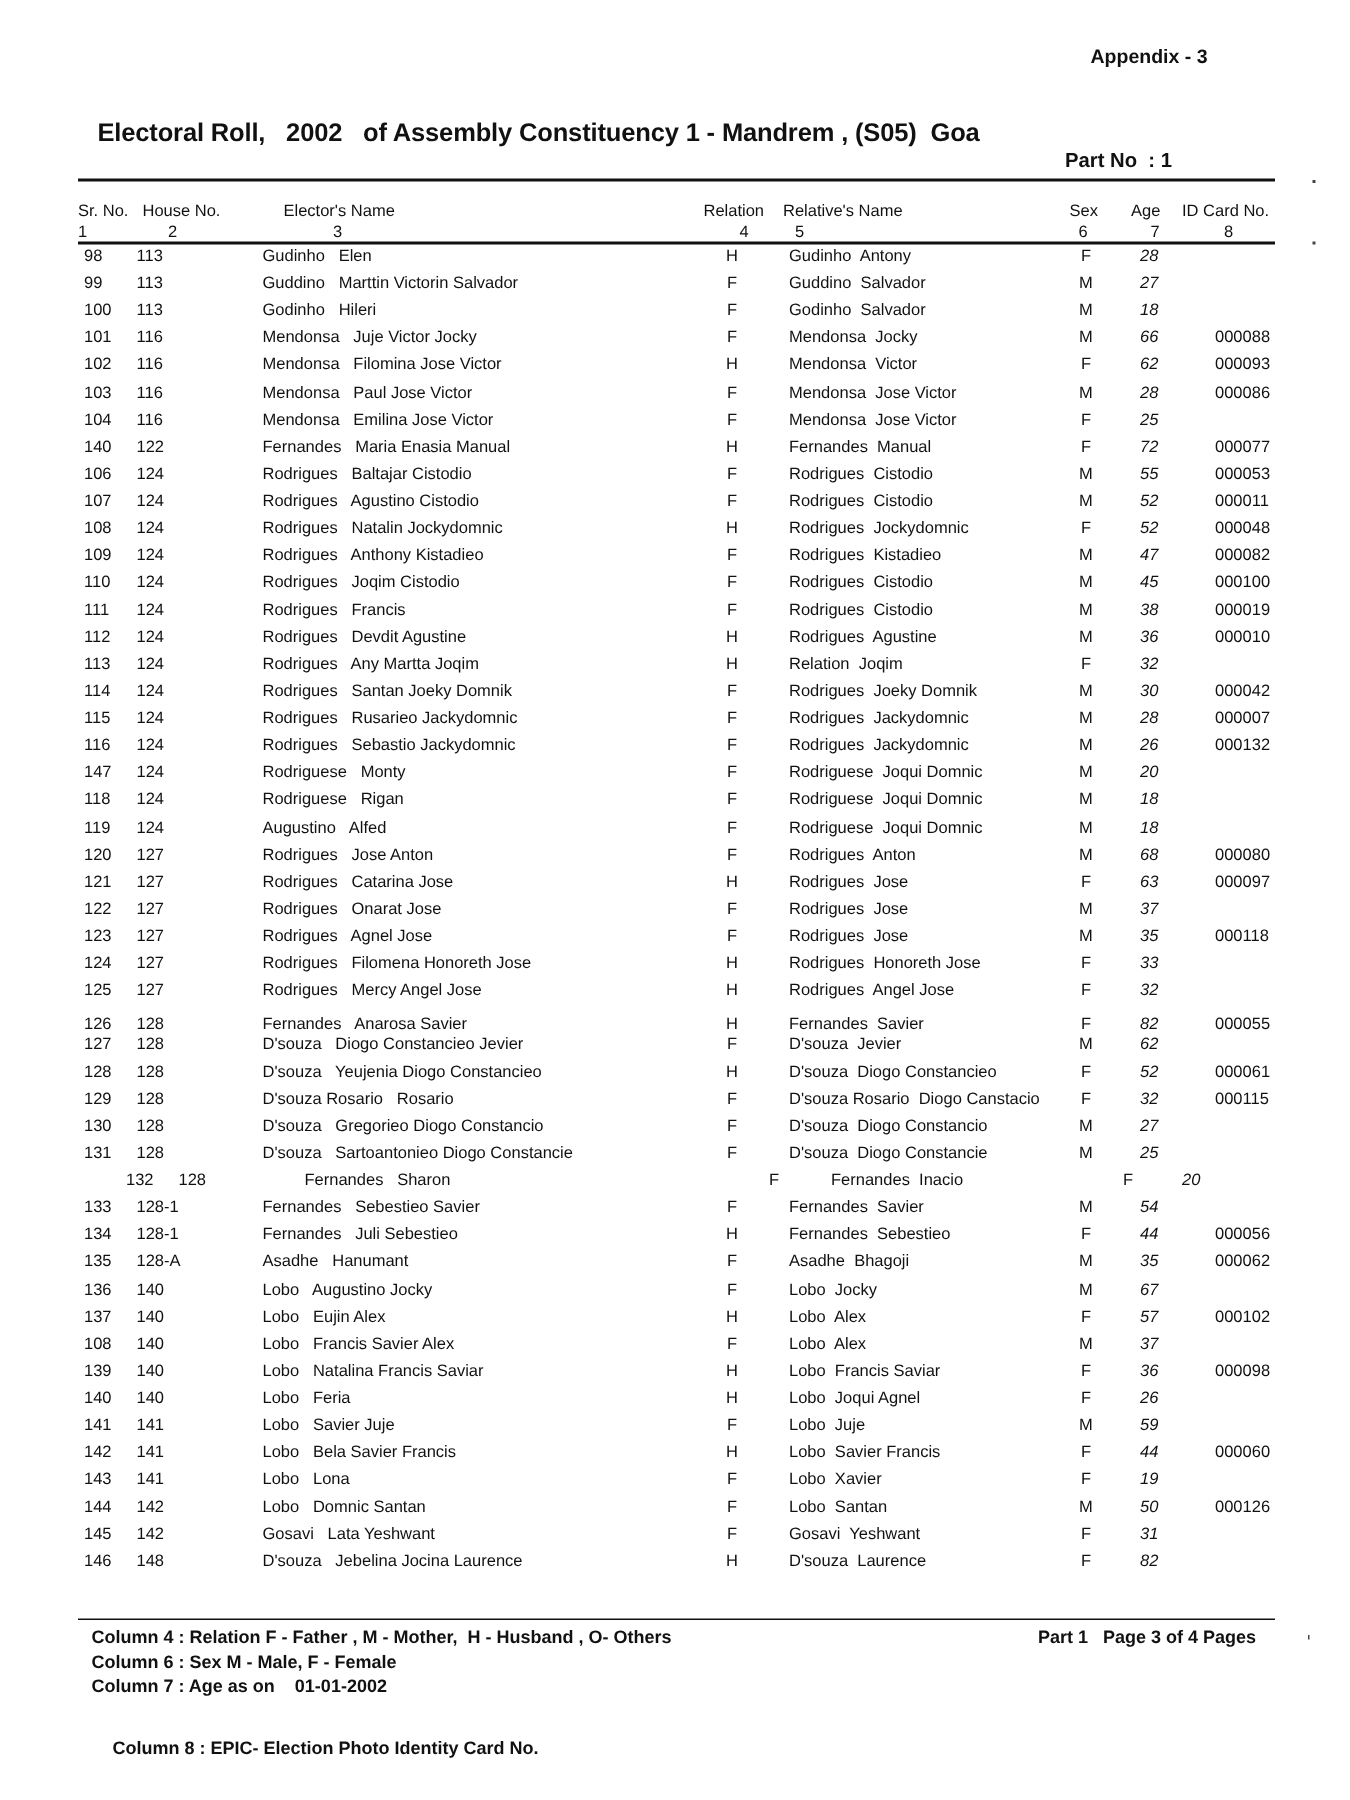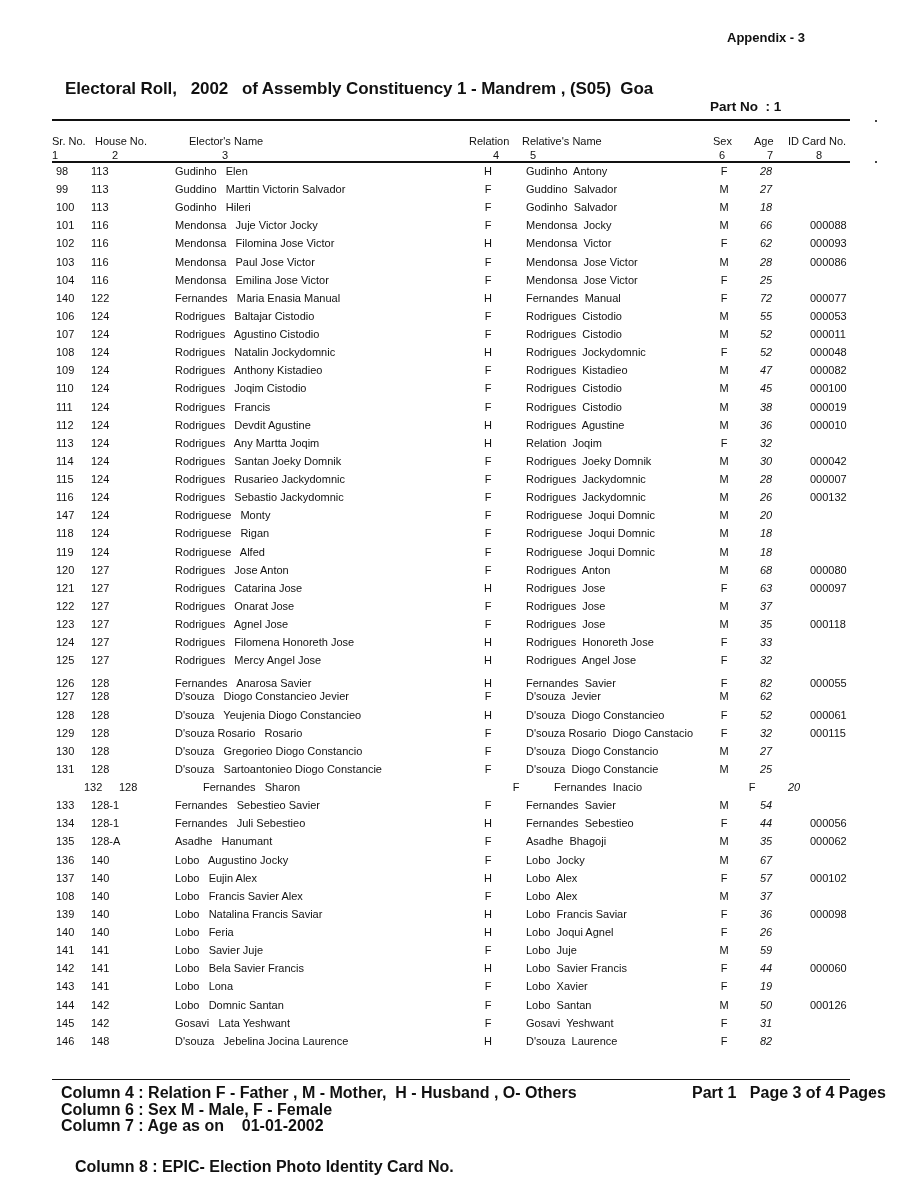--- a/index.html
+++ b/index.html
@@ -20,21 +20,21 @@
   .row { position: absolute; left: 0; width: 900px; height: 18px; font-size: 11px; }
   .row span { position: absolute; top: 1px; white-space: pre; }
   .c-sr { left: 56px; }
   .c-house { left: 91px; }
   .c-name { left: 175px; }
   .c-rel { left: 482px; width: 12px; text-align: center; }
   .c-relname { left: 526px; }
   .c-sex { left: 718px; width: 12px; text-align: center; }
   .c-age { left: 760px; width: 20px; text-align: left; font-style: italic; }
   .c-id { left: 810px; }
-  .foot { position: absolute; font-size: 16px; font-weight: bold; white-space: pre; }
+  .foot { position: absolute; font-size: 12px; font-weight: bold; white-space: pre; }
 </style>
 </head>
 <body>
 
 <div class="abs appendix">Appendix - 3</div>
 <div class="abs title">Electoral Roll,   2002   of Assembly Constituency 1 - Mandrem , (S05)  Goa</div>
 <div class="abs partno">Part No  : 1</div>
 
 <div class="rule rule-top"></div>
 <div class="stray" style="left:875px;top:120px;"></div>
@@ -269,21 +269,21 @@
       <span class="c-name">Rodriguese   Rigan</span>
       <span class="c-rel">F</span>
       <span class="c-relname">Rodriguese  Joqui Domnic</span>
       <span class="c-sex">M</span>
       <span class="c-age">18</span>
       <span class="c-id"></span>
     </div>
     <div class="row" style="top: 380.52px;">
       <span class="c-sr">119</span>
       <span class="c-house">124</span>
-      <span class="c-name">Rodriguese   Alfed</span>
+      <span class="c-name">Augustino   Alfed</span>
       <span class="c-rel">F</span>
       <span class="c-relname">Rodriguese  Joqui Domnic</span>
       <span class="c-sex">M</span>
       <span class="c-age">18</span>
       <span class="c-id"></span>
     </div>
     <div class="row" style="top: 398.64px;">
       <span class="c-sr">120</span>
       <span class="c-house">127</span>
       <span class="c-name">Rodrigues   Jose Anton</span>

